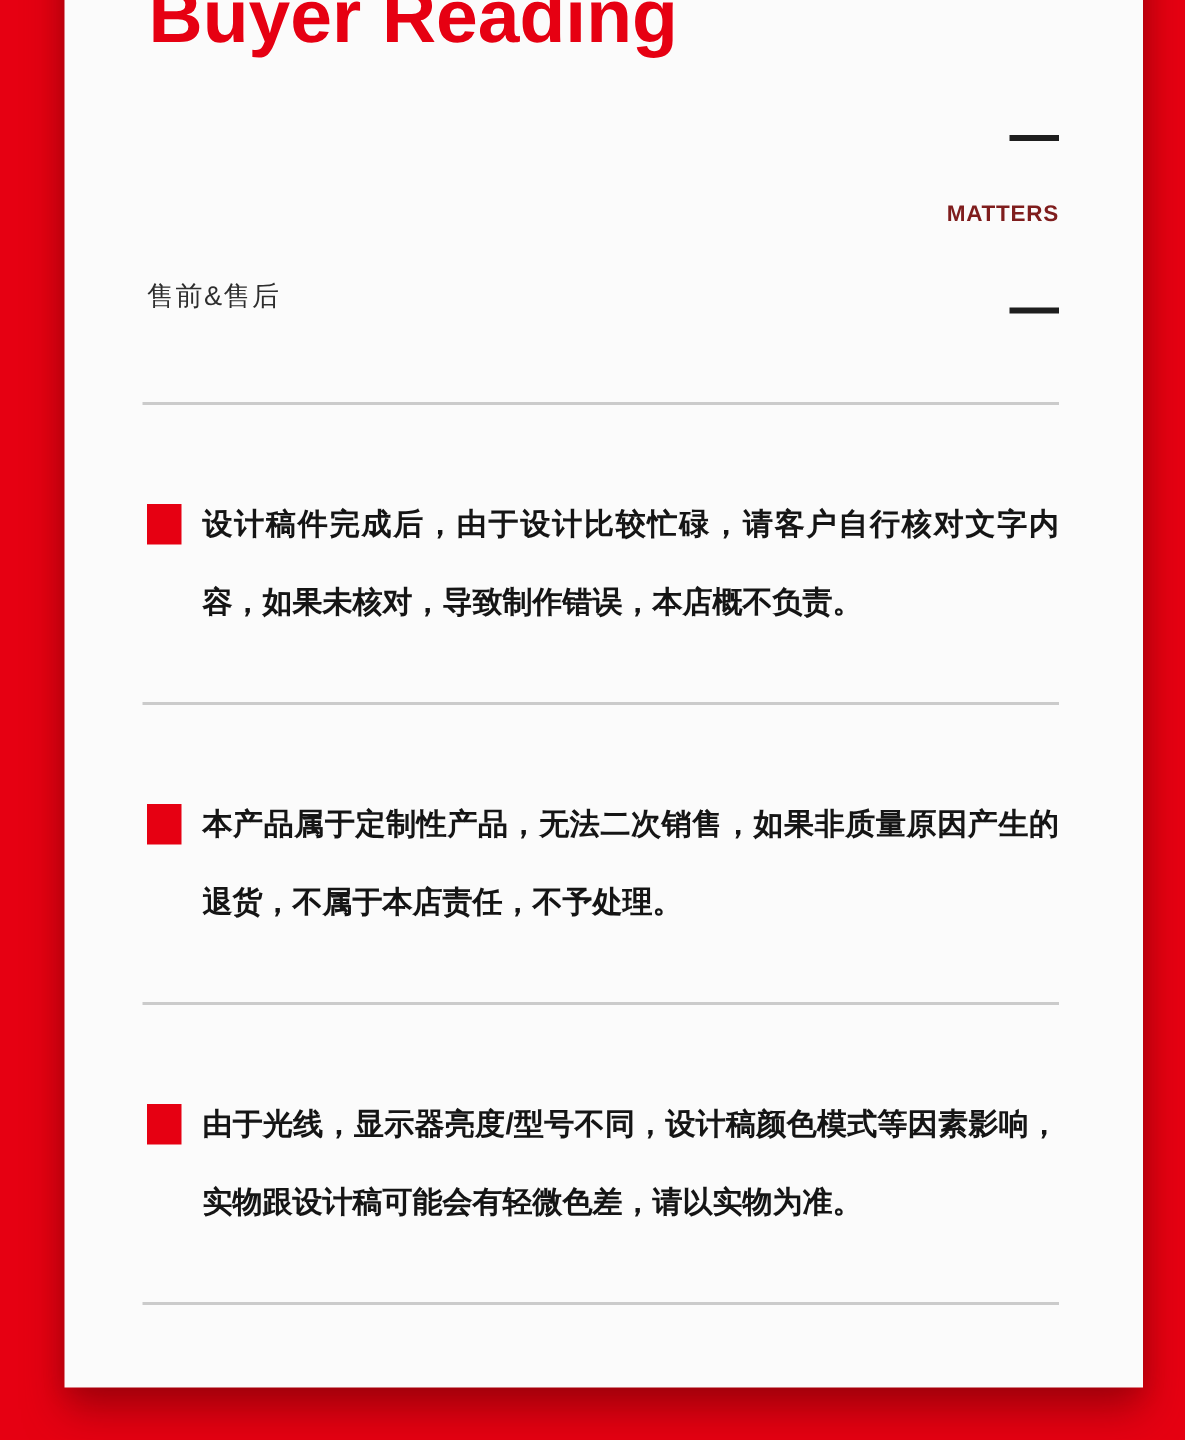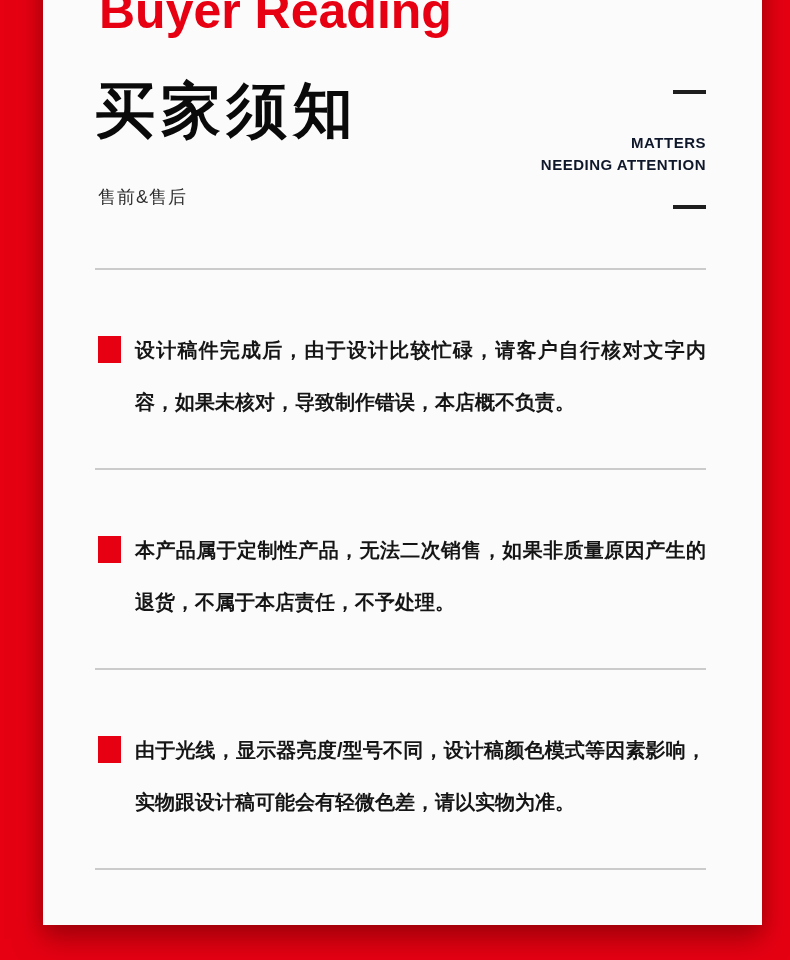--- a/index.html
+++ b/index.html
@@ -28,21 +28,21 @@
     font-size:18px;line-height:24px;color:#2e2e2e;letter-spacing:1px;
   }
   .dash{
     position:absolute;right:56px;width:33px;height:4px;background:#1e1e1e;
   }
   .dash-top{top:138px;}
   .dash-bottom{top:253px;}
   .caption{
     position:absolute;right:56px;top:180px;
     text-align:right;font-size:15px;line-height:22px;font-weight:bold;
-    color:#0f172a;letter-spacing:.5px;white-space:nowrap;
+    color:#7f1d1d;letter-spacing:.5px;white-space:nowrap;
   }
   .notices{
     position:absolute;left:52px;top:316px;width:611px;
   }
   .divider{height:2px;background:#cbcbcb;}
   .notice-row{
     display:flex;align-items:flex-start;
     padding-left:3px;margin-top:54px;margin-bottom:40px;
   }
   .bullet{
@@ -54,28 +54,26 @@
     color:#151515;text-align:justify;
   }
 </style>
 </head>
 <body>
 
 <div class="card">
 
   <div class="en-title">Buyer Reading</div>
 
-  <div class="cn-title">买家须知</div>
 
   <div class="subtitle">售前&amp;售后</div>
 
   <div class="dash dash-top"></div>
   <div class="caption">
     <div>MATTERS</div>
-    <div>NEEDING ATTENTION</div>
   </div>
   <div class="dash dash-bottom"></div>
 
   <div class="notices">
 
     <div class="divider"></div>
     <div class="notice-row">
       <span class="bullet"></span>
       <p class="notice-text">设计稿件完成后，由于设计比较忙碌，请客户自行核对文字内容，如果未核对，导致制作错误，本店概不负责。</p>
     </div>

